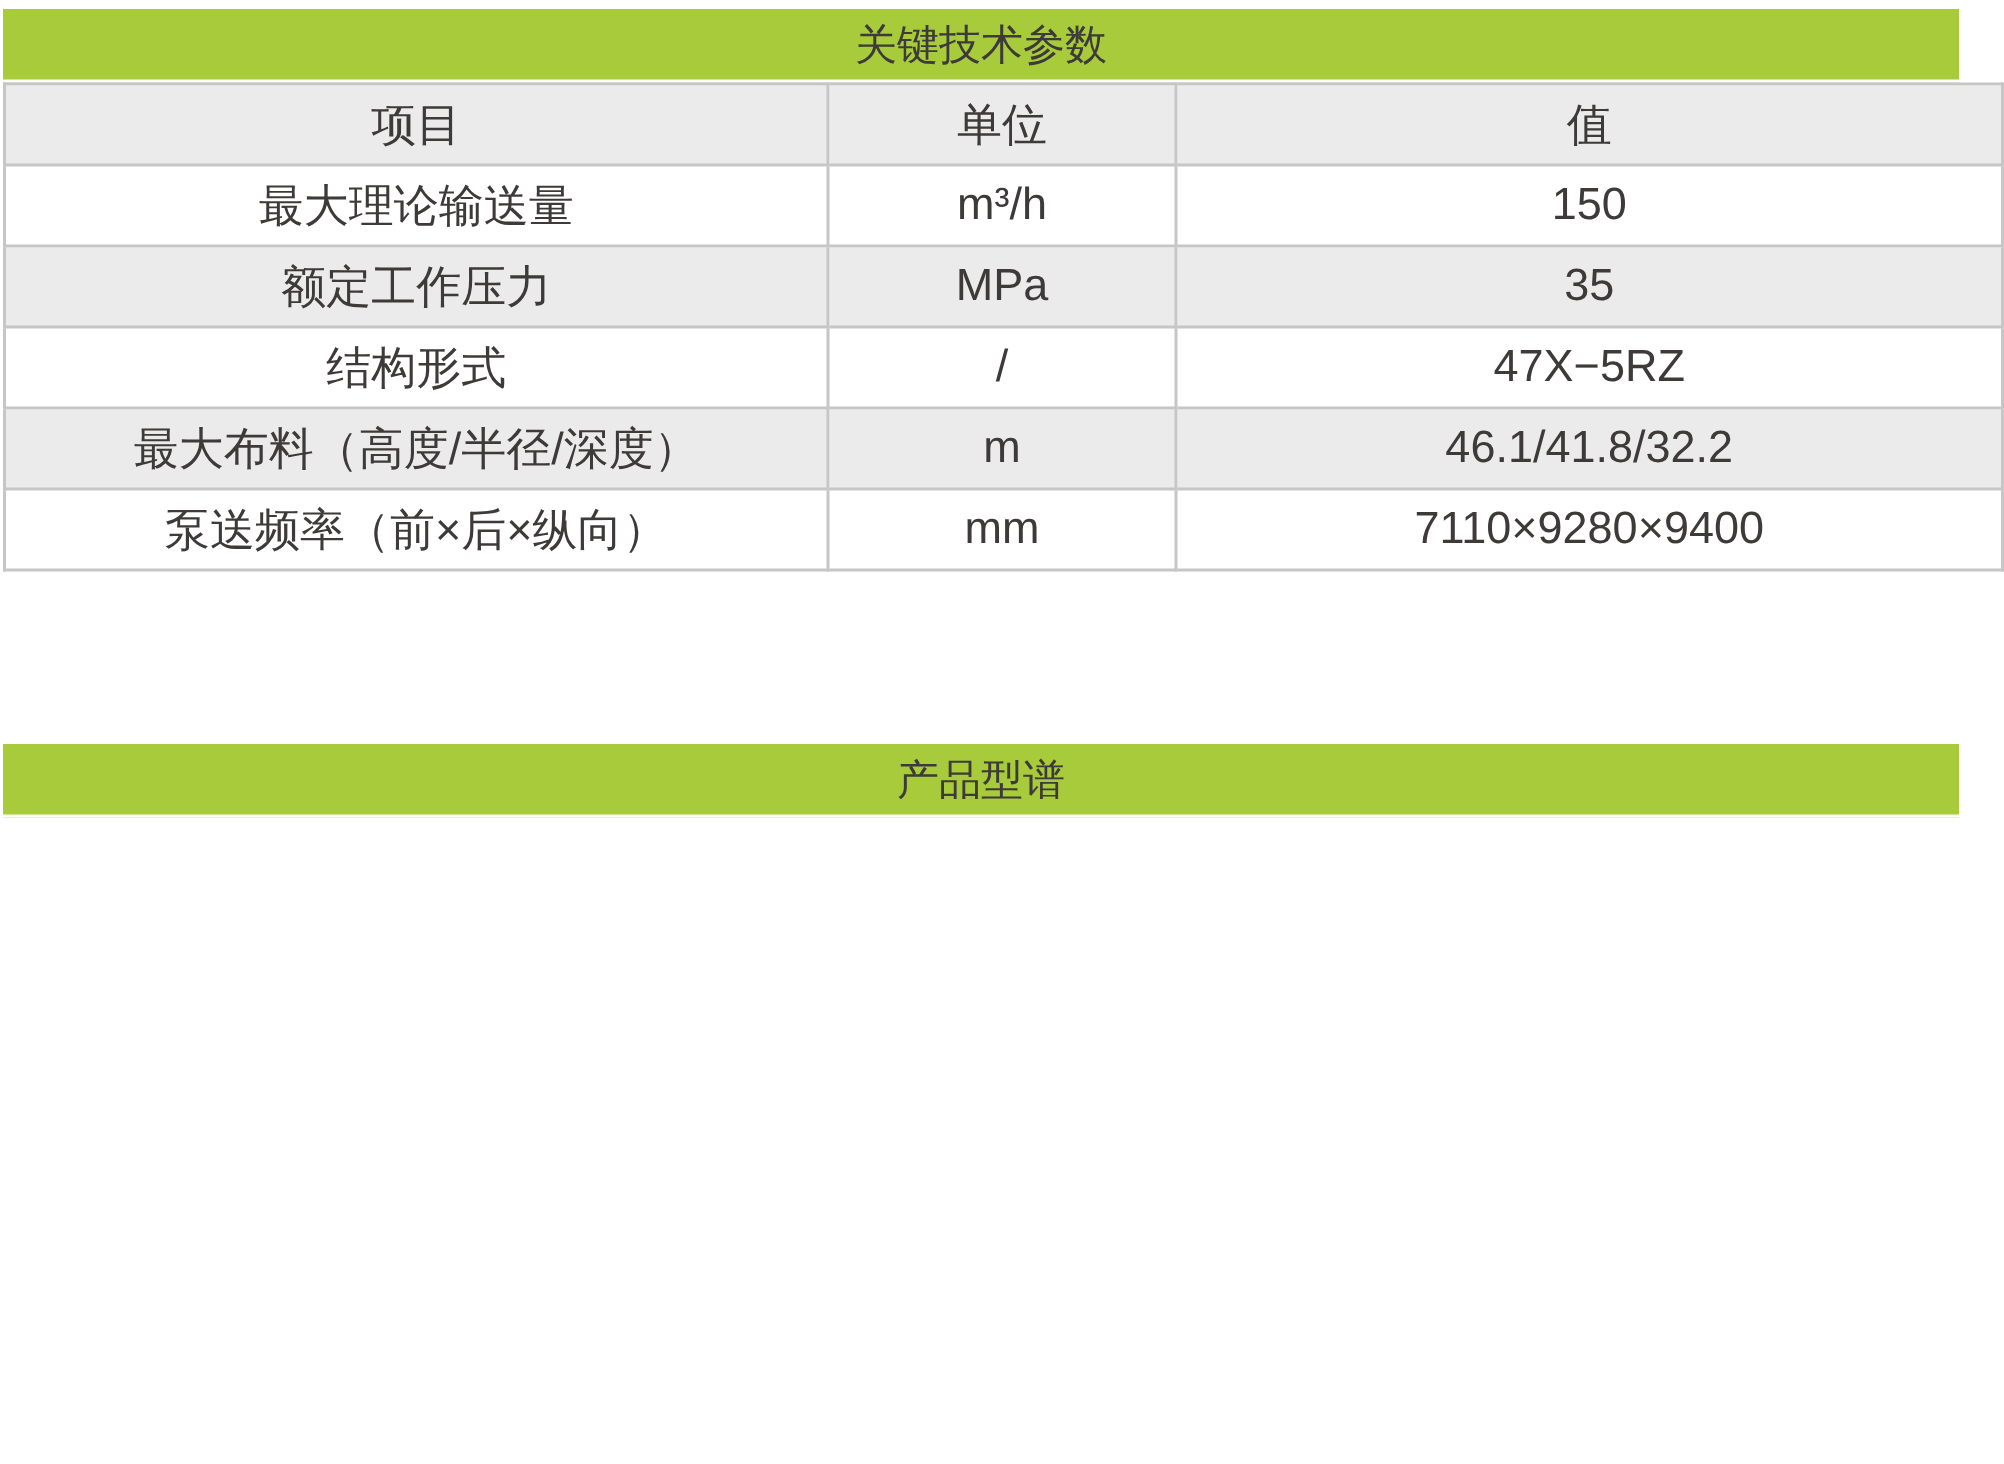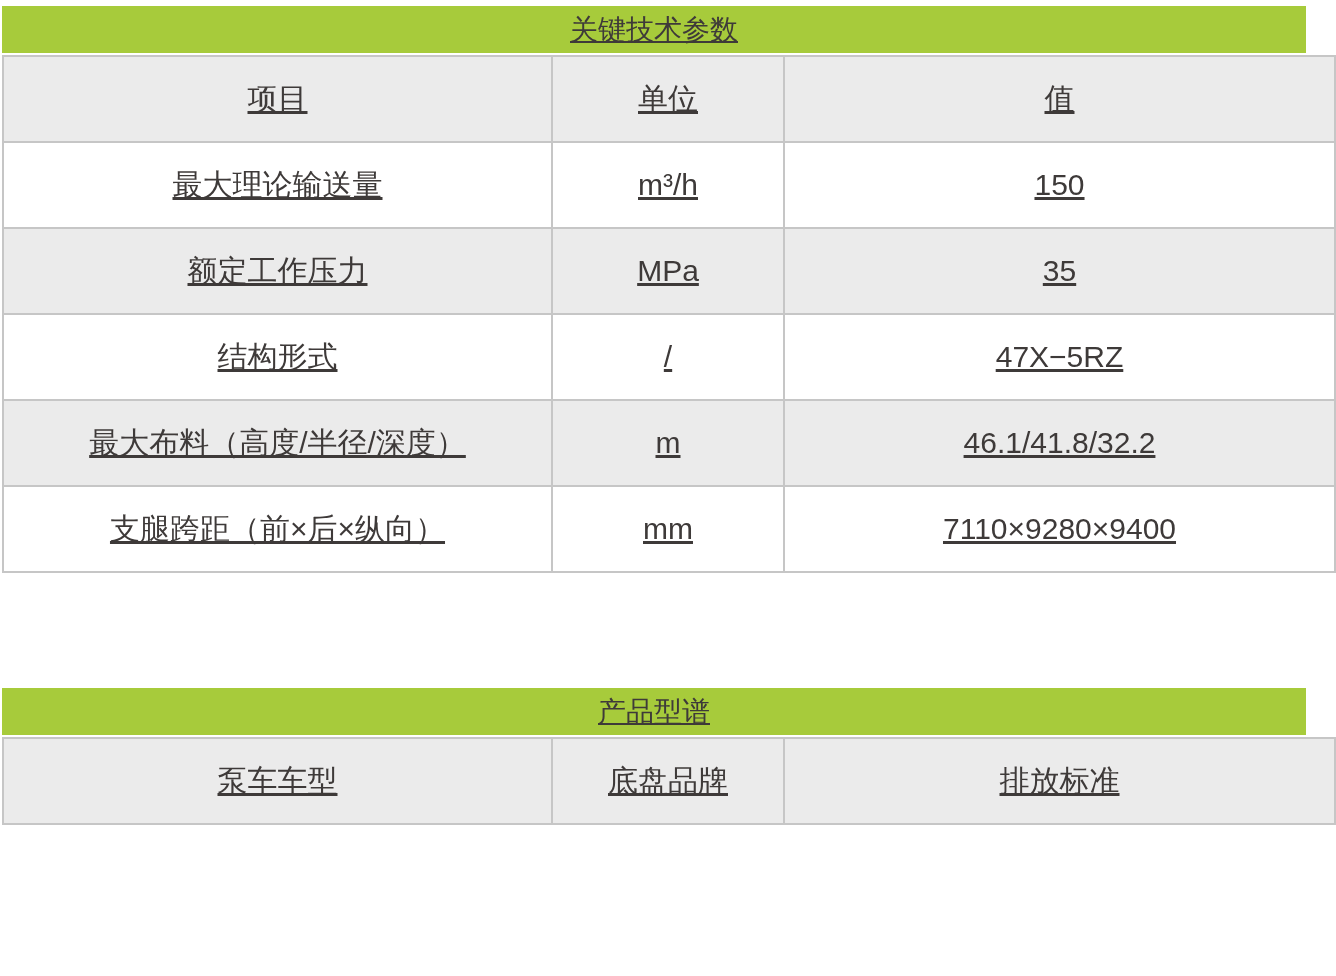--- a/index.html
+++ b/index.html
@@ -11,21 +11,20 @@
     font-family: "Liberation Sans", "DejaVu Sans", sans-serif;
     color: #3e3a39;
     overflow: hidden;
   }
   .sheet {
     width: 1336px;
   }
   .table-section {
     width: 1304px;
     margin-left: 2px;
-    text-decoration: underline;
   }
   .section-1 { margin-top: 6px; }
   .section-2 { margin-top: 115px; }
   .title-band {
     height: 47px;
     background: #a7cb3b;
     display: flex;
     align-items: center;
     justify-content: center;
     font-size: 28px;
@@ -39,21 +38,21 @@
     table-layout: fixed;
   }
   td, th {
     height: 52px;
     text-align: center;
     vertical-align: middle;
     border: 2px solid #c6c6c6;
     font-size: 30px;
     font-weight: normal;
     color: #3e3a39;
-    padding: 16px 6px;
+    padding: 0 6px;
     white-space: nowrap;
     overflow: hidden;
   }
   tbody tr:nth-child(odd) td,
   tbody tr:nth-child(odd) th {
     background: #ebebeb;
   }
   tbody tr:nth-child(even) td,
   tbody tr:nth-child(even) th {
     background: #ffffff;
@@ -92,39 +91,34 @@
           <td>结构形式</td>
           <td>/</td>
           <td>47X−5RZ</td>
         </tr>
         <tr>
           <td>最大布料（高度/半径/深度）</td>
           <td>m</td>
           <td>46.1/41.8/32.2</td>
         </tr>
         <tr>
-          <td>支腿跨距（前×后×纵向）</td>
+          <td>泵送频率（前×后×纵向）</td>
           <td>mm</td>
           <td>7110×9280×9400</td>
         </tr>
       </tbody>
     </table>
   </div>
 
   <div class="table-section section-2">
     <div class="title-band">产品型谱</div>
     <table>
       <colgroup>
         <col style="width:549px">
         <col style="width:232px">
         <col style="width:551px">
       </colgroup>
       <tbody>
-        <tr>
-          <th>泵车车型</th>
-          <th>底盘品牌</th>
-          <th>排放标准</th>
-        </tr>
       </tbody>
     </table>
   </div>
 
 </div>
 
 </body></html>

